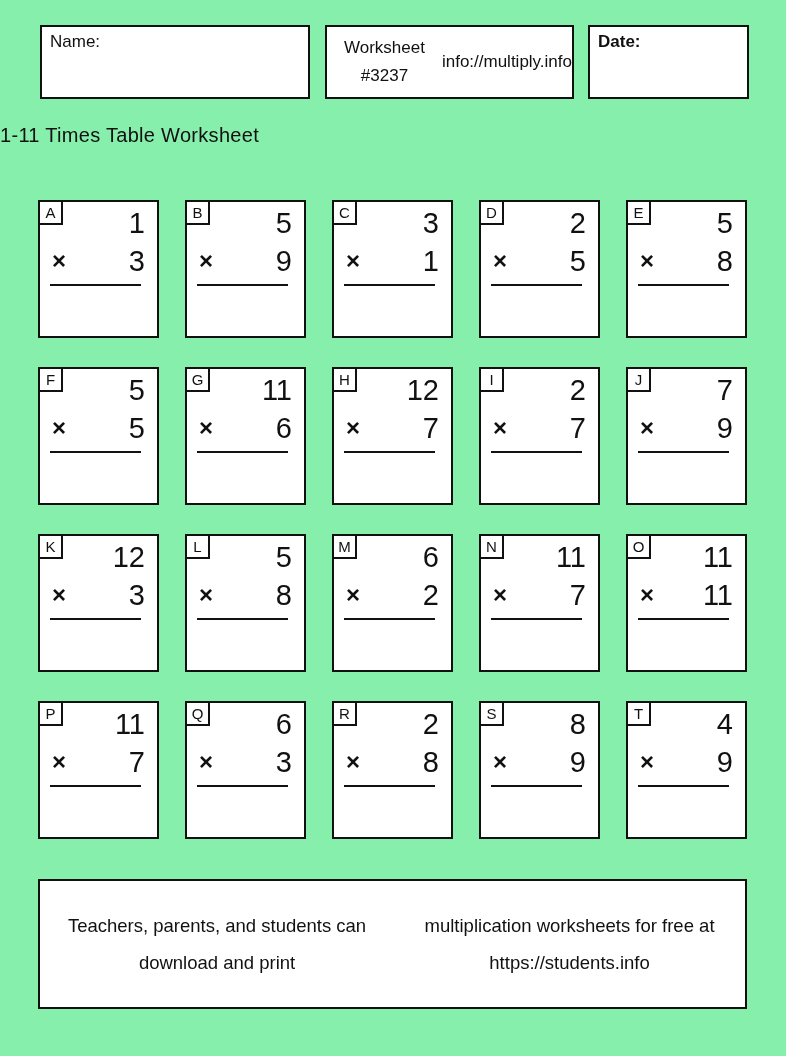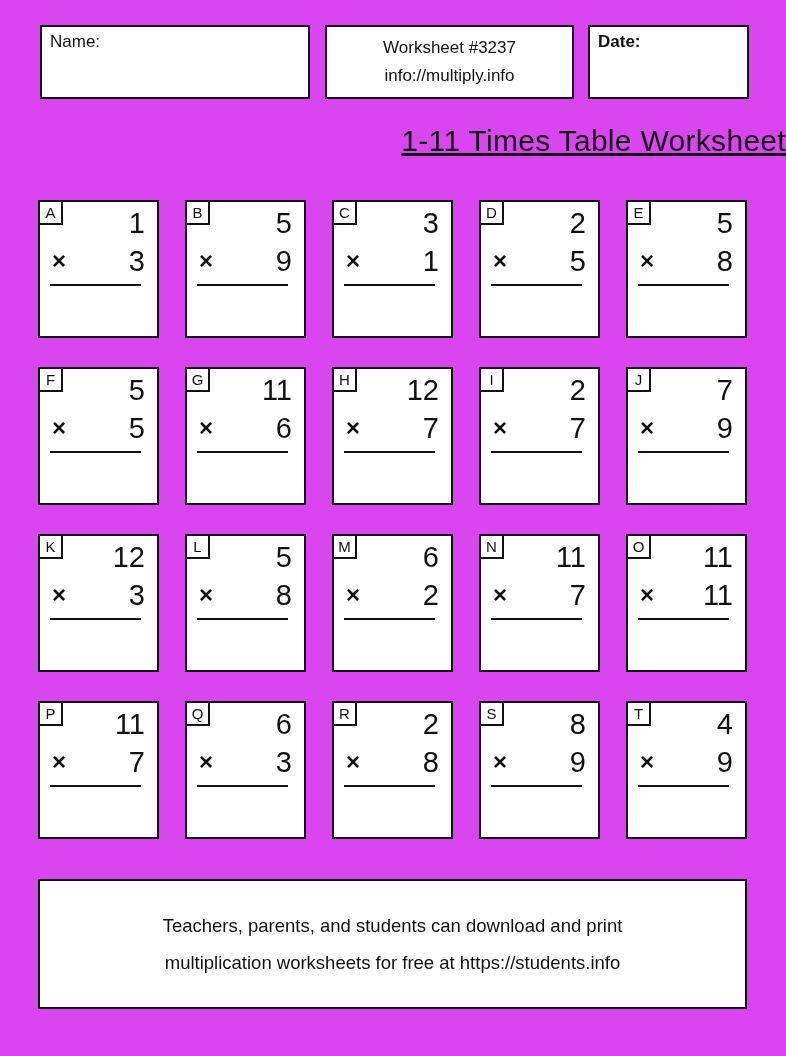--- a/index.html
+++ b/index.html
@@ -8,21 +8,21 @@
     width: 786px;
     height: 1056px;
     font-family: "Liberation Sans", sans-serif;
     color: #111111;
     position: relative;
   }
   .page {
     position: relative;
     width: 786px;
     height: 1056px;
-    background: #d946ef;
+    background: #86efac;
     overflow: hidden;
   }
 
   
   .hdr-box {
     position: absolute;
     top: 25px;
     height: 74px;
     border: 2px solid #111111;
     background: #ffffff;
@@ -30,39 +30,37 @@
   .name-box  { left: 40px;  width: 270px; }
   .date-box  { left: 588px; width: 161px; font-weight: bold; }
   .hdr-label {
     display: block;
     padding: 5px 0 0 8px;
     font-size: 17px;
   }
   .ws-box {
     left: 325px; width: 249px;
     display: flex;
-    flex-direction: column;
     justify-content: center;
     align-items: center;
     text-align: center;
     font-size: 17px;
     line-height: 28px;
   }
 
   
   .title {
     position: absolute;
     top: 124px;
     left: 0;
     width: 786px;
-    text-align: right;
-    font-size: 30px;
+    text-align: left;
+    font-size: 20px;
     font-weight: 400;
     letter-spacing: 0.3px;
-    text-decoration: underline;
   }
 
   
   .grid {
     position: absolute;
     left: 38px;
     top: 200px;
     width: 710px;
     display: grid;
     grid-template-columns: repeat(5, 121px);
@@ -115,21 +113,21 @@
   
   .footer {
     position: absolute;
     left: 38px;
     top: 879px;
     width: 709px;
     height: 130px;
     border: 2px solid #111111;
     background: #ffffff;
     display: flex;
-    flex-direction: column;
+    flex-direction: row;
     justify-content: center;
     align-items: center;
     text-align: center;
     font-size: 18.5px;
     line-height: 37px;
   }
 </style>
 </head>
 <body>
 

